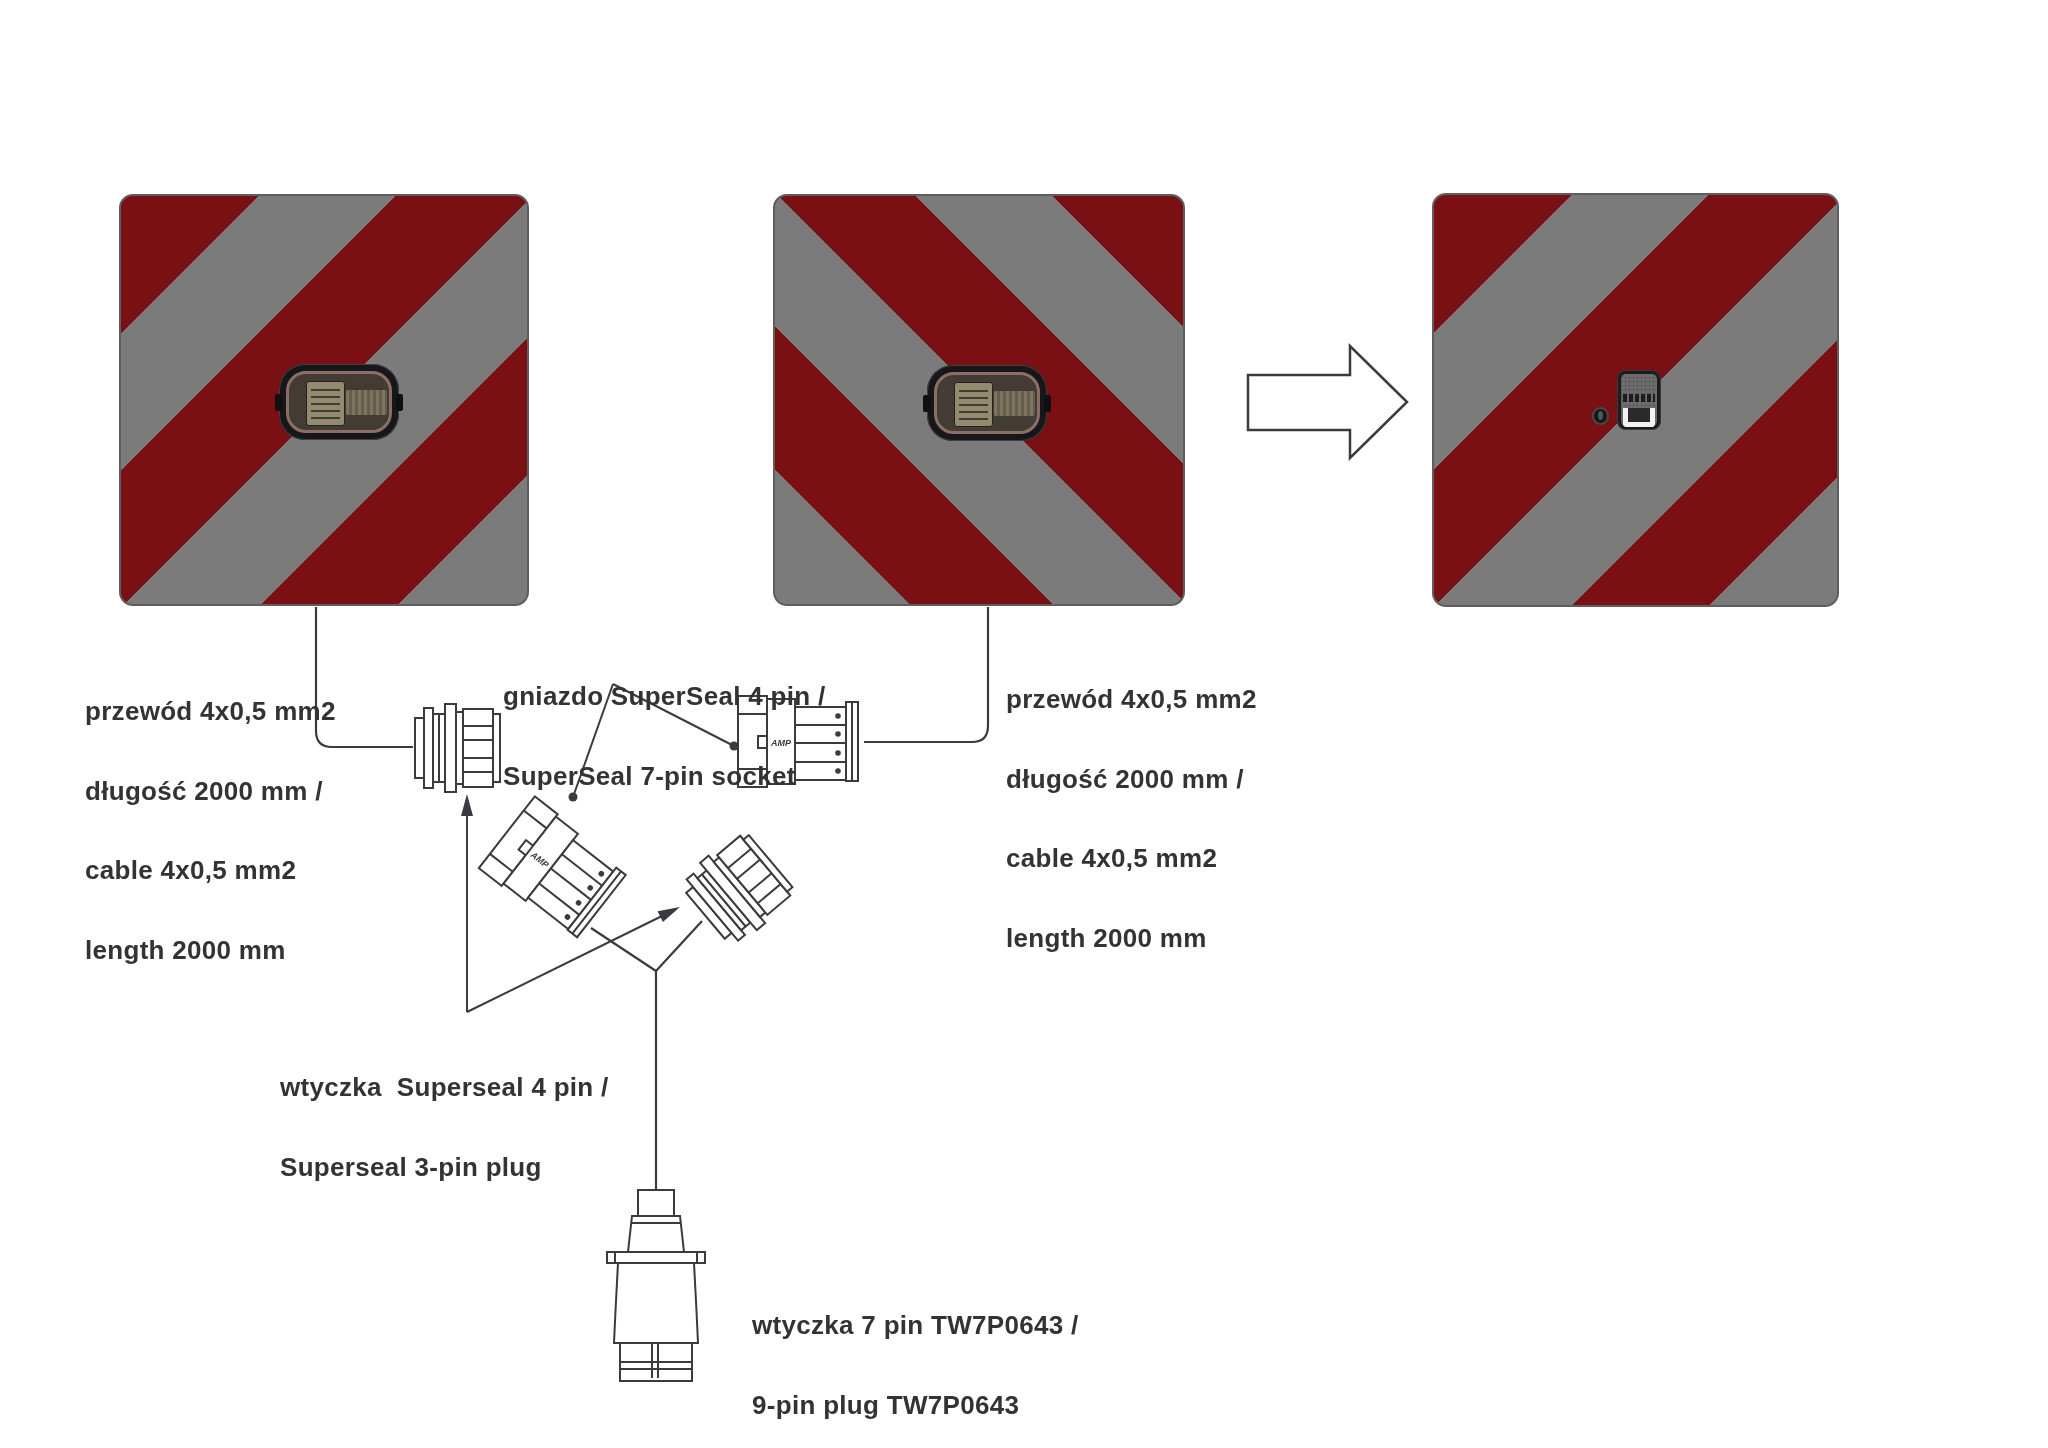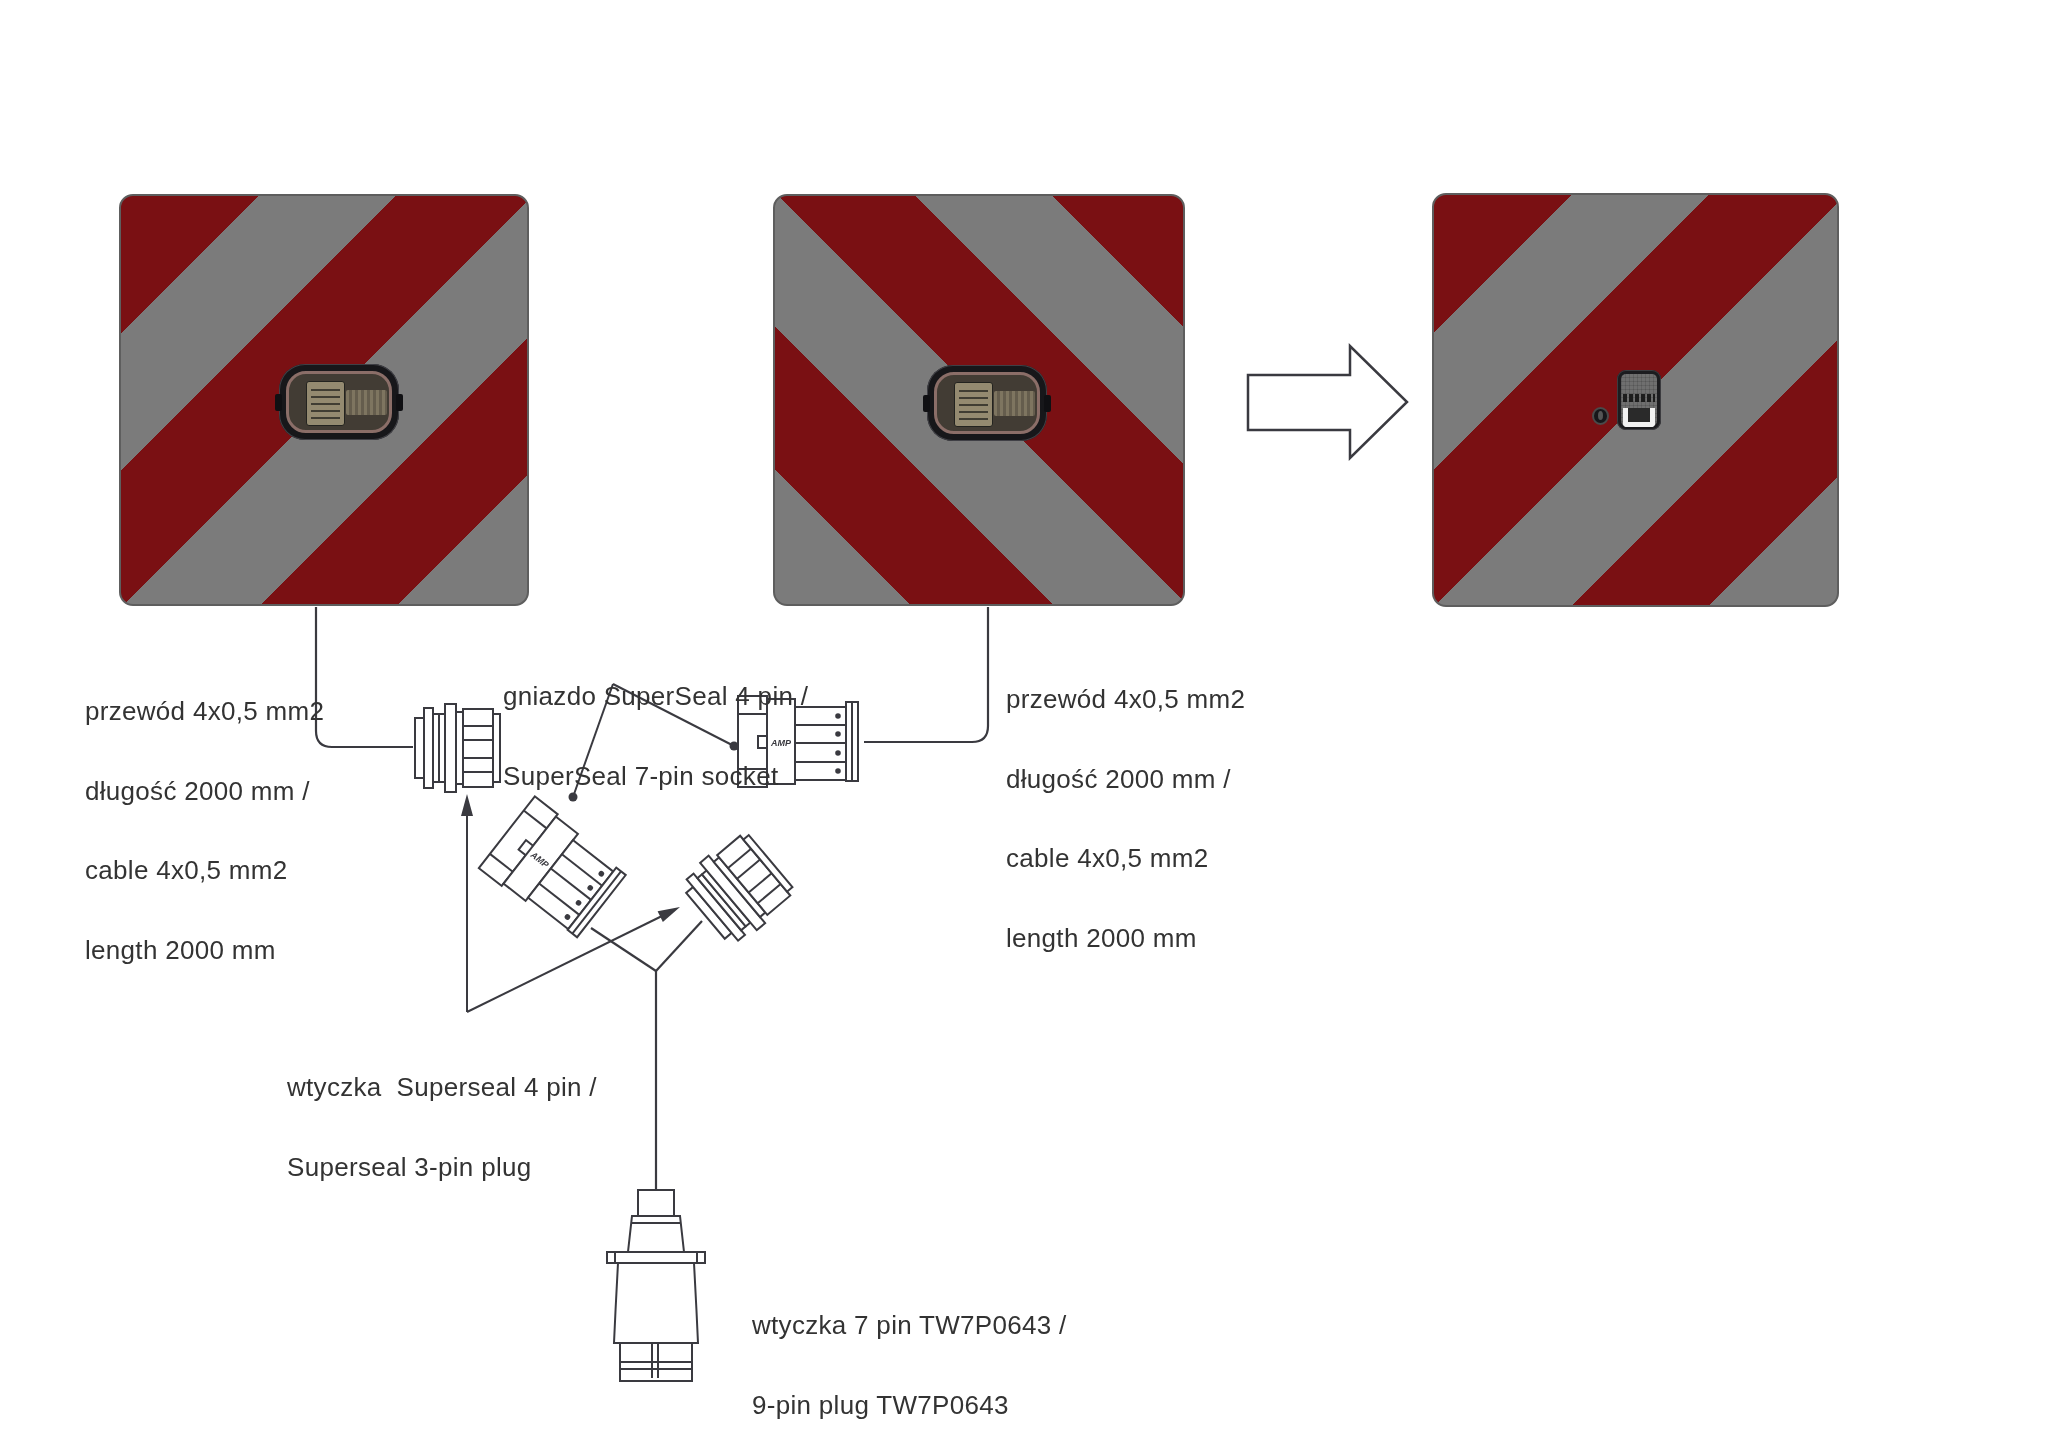--- a/index.html
+++ b/index.html
@@ -92,26 +92,26 @@
   .lamp-knob::after{
     content:"";position:absolute;left:4px;top:2px;width:5px;height:9px;
     border-radius:50%;background:#555;
   }
   
   svg.lines{position:absolute;left:0;top:0;}
   
   .lbl{
     position:absolute;
     font-size:26px;line-height:26.5px;letter-spacing:.3px;
-    color:#333333;white-space:pre;
+    color:#333333;white-space:pre;font-weight:bold;
   }
   #lbl-cable-left {left:85px;  top:645px;}
   #lbl-socket     {left:503px; top:630px;}
   #lbl-cable-right{left:1006px;top:633px;}
-  #lbl-plug       {left:287px; top:1021px;}
+  #lbl-plug       {left:280px; top:1021px;}
   #lbl-cable-main {left:707px; top:1040px;}
   #lbl-plug7      {left:752px; top:1259px;}
 </style>
 </head>
 <body>
 
 <div class="canvas">
 
   <div id="board1" class="board board-a">
     <div class="lamp" style="left:158px;top:168px;">

